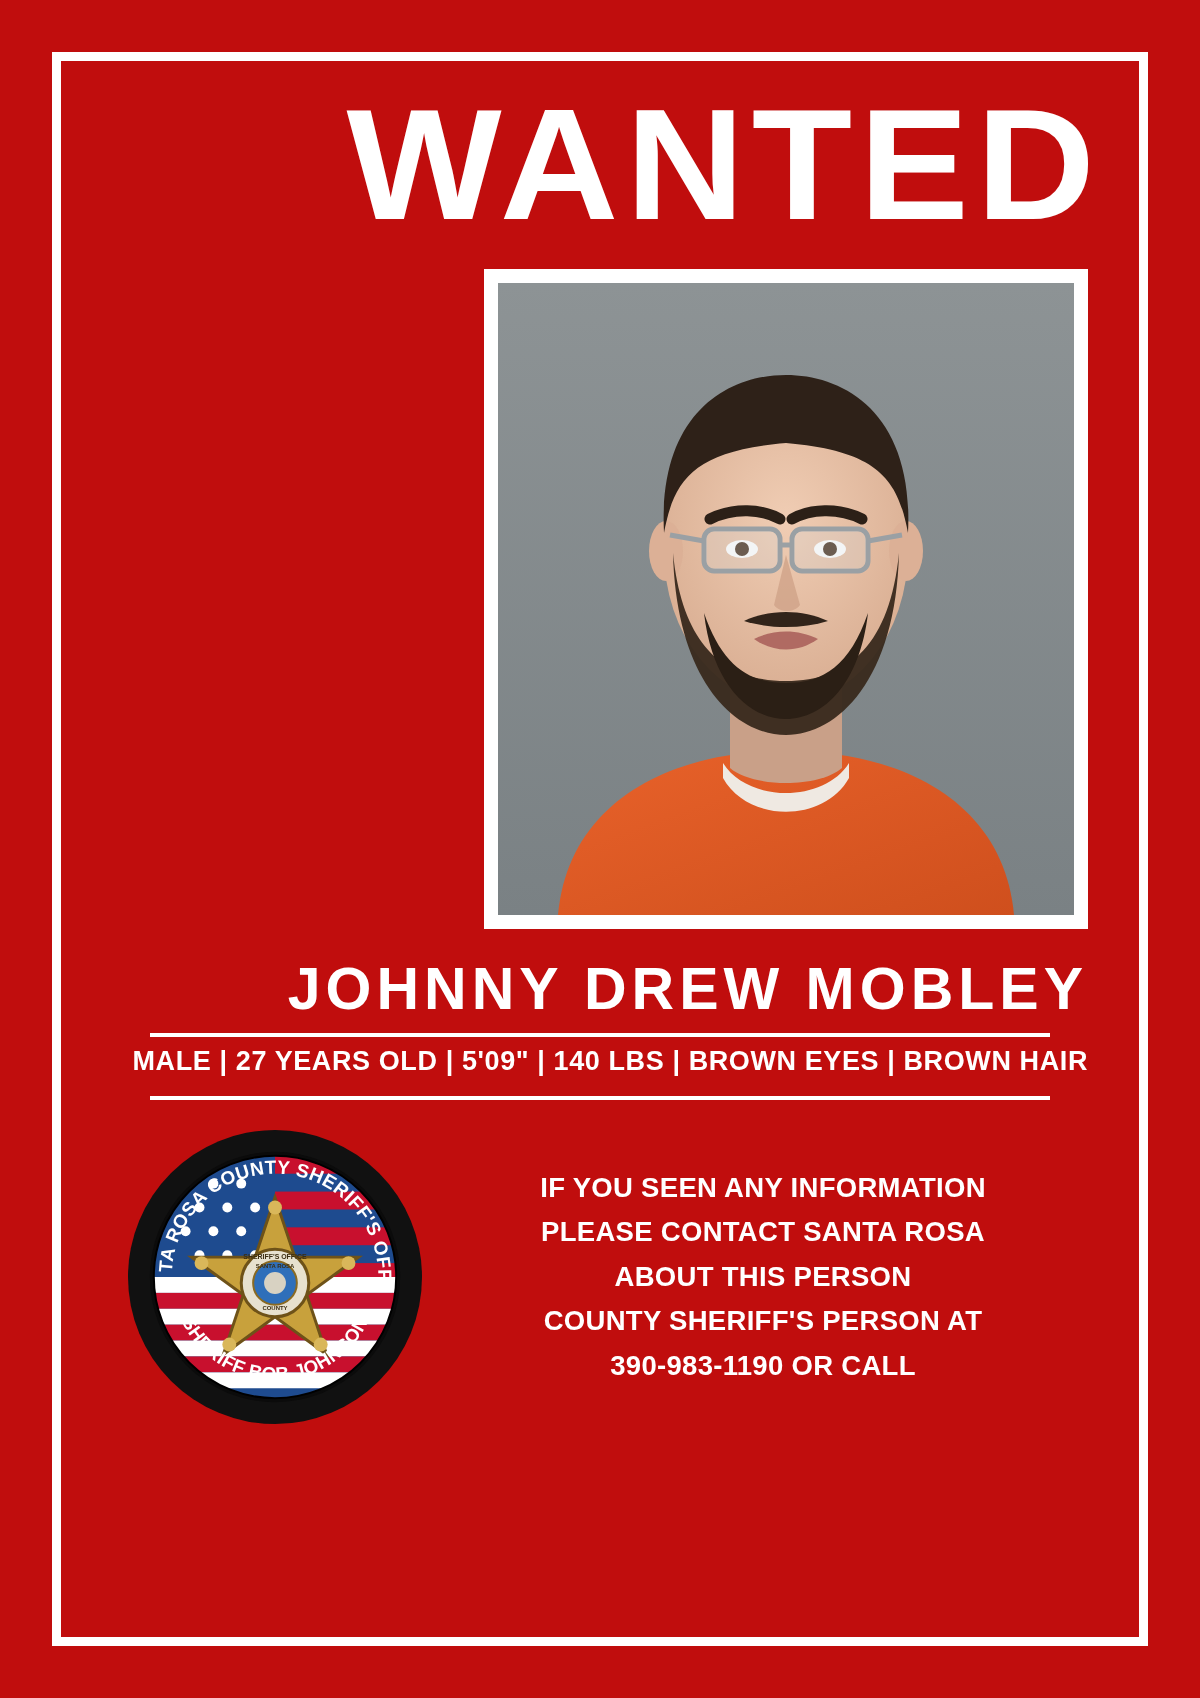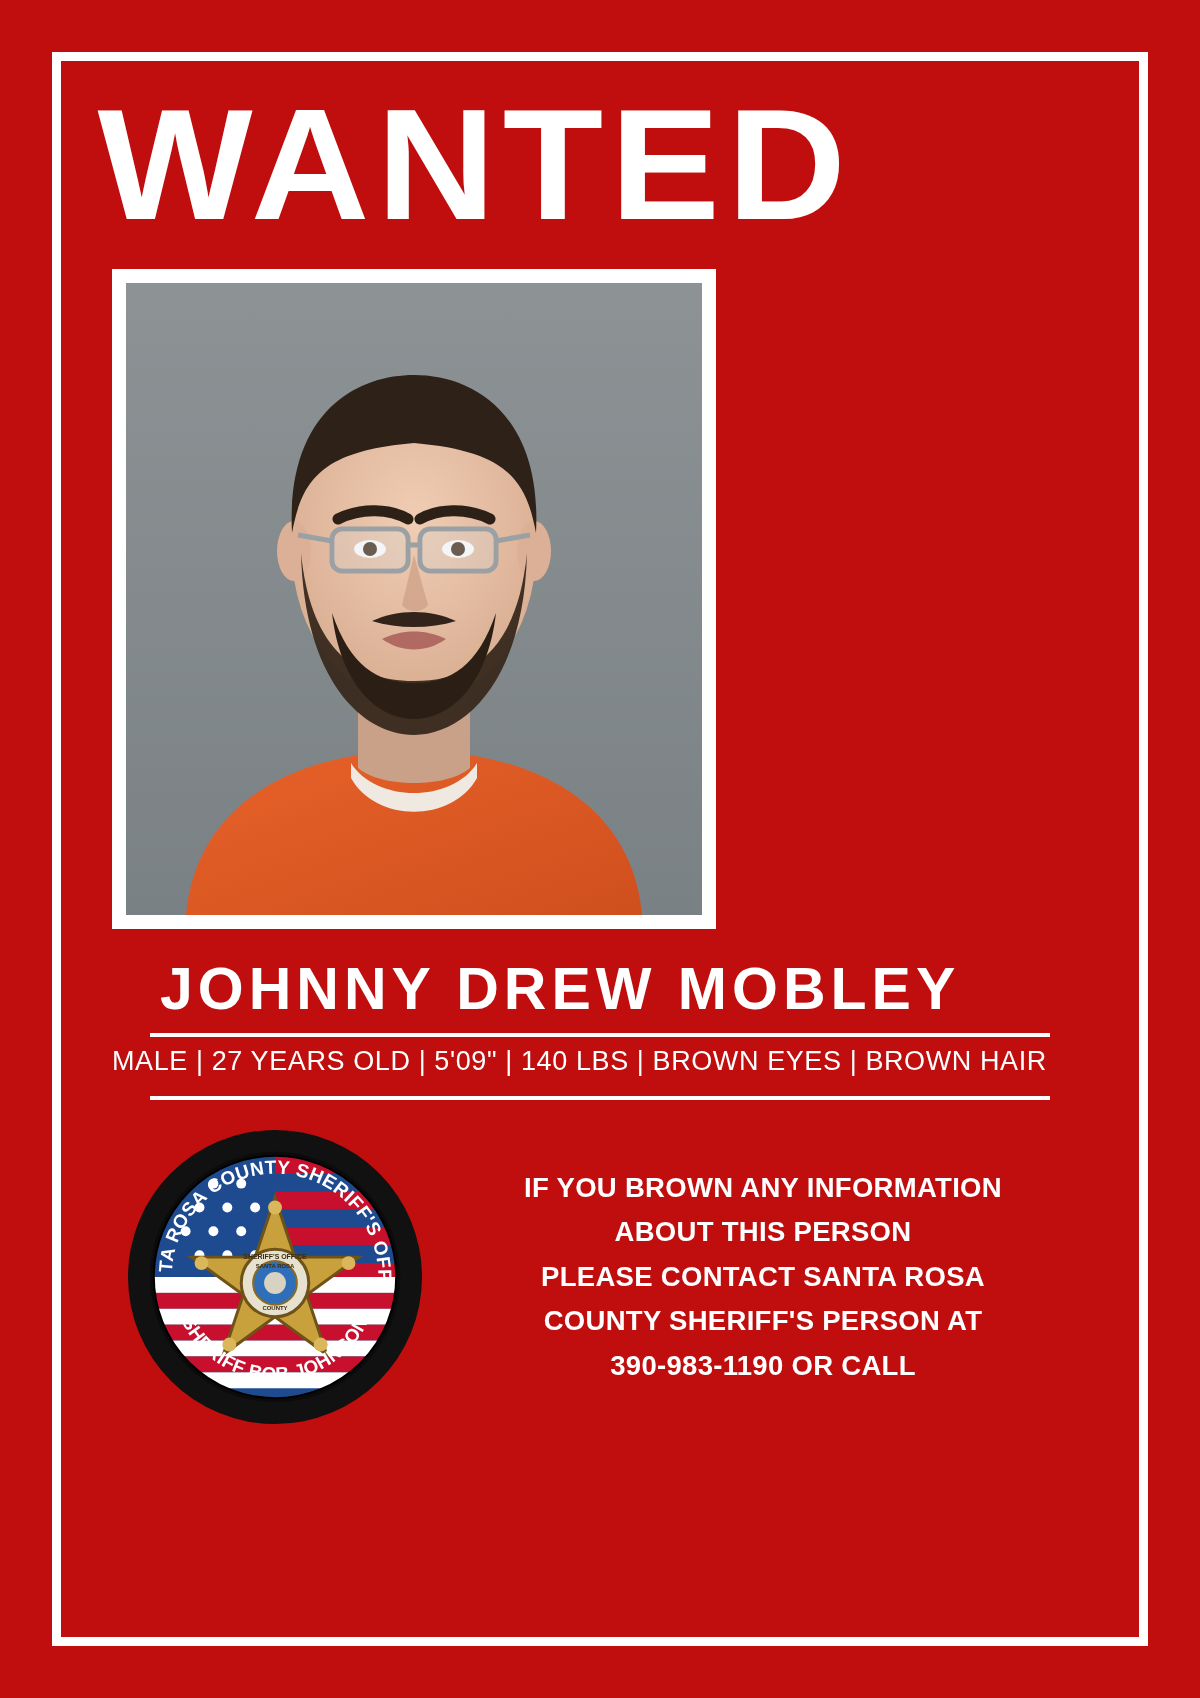--- a/index.html
+++ b/index.html
@@ -25,21 +25,21 @@
     border: 9px solid #ffffff;
   }
   .content {
     position: relative;
     z-index: 2;
     width: 100%;
     height: 100%;
     padding: 28px 62px 34px 62px;
     display: flex;
     flex-direction: column;
-    align-items: flex-start;
+    align-items: flex-end;
   }
   .wanted-title {
     color: #ffffff;
     font-size: 158px;
     font-weight: bold;
     letter-spacing: 7px;
     line-height: 1.02;
     text-align: center;
     font-family: "Liberation Sans", sans-serif;
     transform: scaleX(1.04);
@@ -82,21 +82,21 @@
   .rule {
     width: 100%;
     max-width: 900px;
     height: 4px;
     background: #ffffff;
     margin: 10px auto 0 auto;
   }
   .descriptors {
     color: #ffffff;
     font-size: 27px;
-    font-weight: 400;
+    font-weight: 700;
     letter-spacing: 0.6px;
     text-align: center;
     padding: 9px 0 9px 0;
     white-space: nowrap;
   }
   .bottom {
     margin-top: 28px;
     width: 100%;
     display: flex;
     align-items: center;
@@ -263,22 +263,22 @@
           <text font-family="Liberation Sans, sans-serif" font-size="19" font-weight="bold" fill="#ffffff" letter-spacing="0.4">
             <textPath href="#arcTop" startOffset="50%" text-anchor="middle">SANTA ROSA COUNTY SHERIFF'S OFFICE</textPath>
           </text>
           <text font-family="Liberation Sans, sans-serif" font-size="19" font-weight="bold" fill="#ffffff" letter-spacing="0.4">
             <textPath href="#arcBottom" startOffset="50%" text-anchor="middle">SHERIFF BOB JOHNSON</textPath>
           </text>
         </svg>
       </div>
 
       <div class="contact">
-        <div>IF YOU BROWN ANY INFORMATION</div>
+        <div>IF YOU SEEN ANY INFORMATION</div>
+        <div>PLEASE CONTACT SANTA ROSA</div>
         <div>ABOUT THIS PERSON</div>
-        <div>PLEASE CONTACT SANTA ROSA</div>
         <div>COUNTY SHERIFF'S PERSON AT</div>
         <div>390-983-1190 OR CALL</div>
       </div>
 
     </div>
   </div>
 </div>
 
 </body></html>

